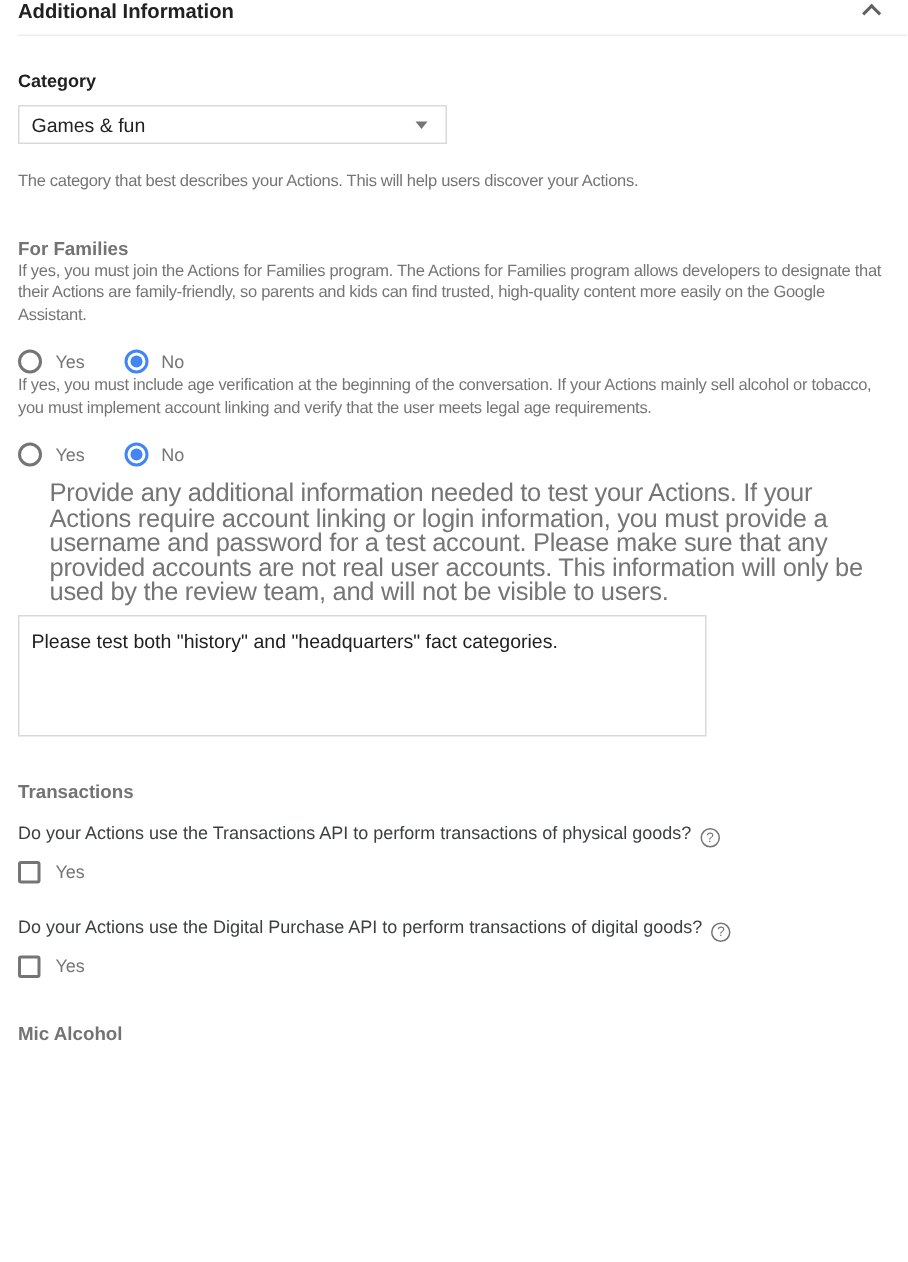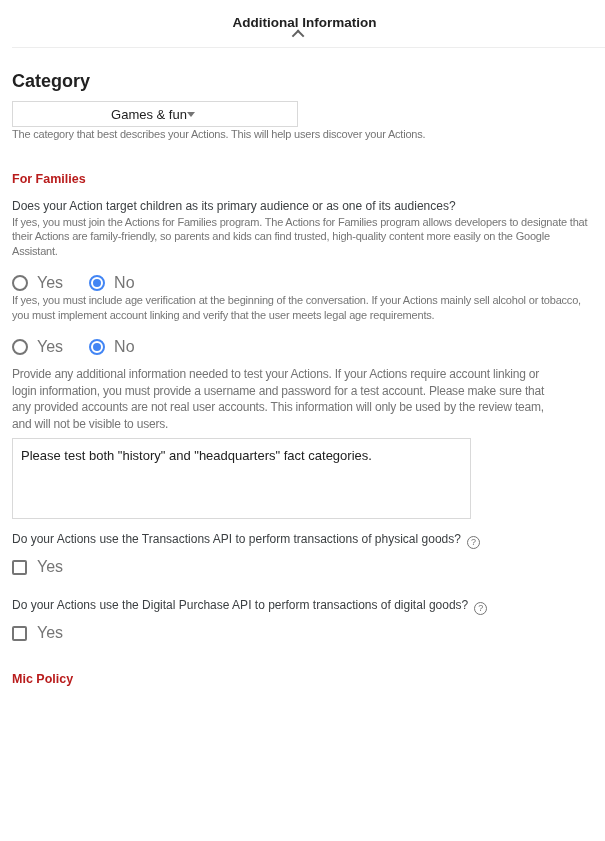--- a/index.html
+++ b/index.html
@@ -15,81 +15,79 @@
     overflow: hidden;
     padding: 0 8px 0 12px;
     background: #fff;
   }
 
   
   .header-row {
     display: flex;
     align-items: center;
     justify-content: space-between;
-    padding-top: 15px;
-    flex-direction: column;
   }
   .header-title {
     font-size: 13.5px;
     font-weight: 700;
     color: #212121;
   }
   .chevron-up {
     width: 9px; height: 9px;
     border-top: 2px solid #616161;
     border-left: 2px solid #616161;
     transform: rotate(45deg) translateY(2px);
     margin-right: 10px;
     cursor: pointer;
   }
   .divider { height: 1px; background: #ededed; margin-top: 8px; margin-right: -8px; }
 
   
   .section-heading {
     font-size: 12.5px;
     font-weight: 700;
-    color: #b91c1c;
+    color: #737373;
     margin-top: 30px;
   }
   .question {
     font-size: 12px;
     color: #3c4043;
     margin-top: 13px;
     line-height: 15px;
   }
   .helper {
     font-size: 11px;
     letter-spacing: -0.2px;
     color: #757575;
     line-height: 14.5px;
     margin-top: 1px;
   }
 
   
-  .field-label { font-size: 18px; font-weight: 700; color: #212121; margin-top: 23px; }
+  .field-label { font-size: 12px; font-weight: 700; color: #212121; margin-top: 23px; }
   .select-box {
     margin-top: 9px;
     width: 286px;
     height: 26px;
     border: 1px solid #d9d9d9;
     display: flex;
     align-items: center;
-    justify-content: center;
+    justify-content: space-between;
     padding: 0 12px 0 8px;
     cursor: pointer;
     background: #fff;
   }
   .select-value { font-size: 13px; color: #212121; }
   .caret-down {
     width: 0; height: 0;
     border-left: 4.5px solid transparent;
     border-right: 4.5px solid transparent;
     border-top: 5px solid #757575;
   }
-  .cat-helper { margin-top: 0; }
+  .cat-helper { margin-top: 18px; }
 
   
   .radio-row { display: flex; align-items: center; margin-top: 16px; }
   .radio-option { display: flex; align-items: center; margin-right: 26px; cursor: pointer; }
   .radio {
     width: 16px; height: 16px;
     border: 2px solid #757575;
     border-radius: 50%;
     display: inline-flex;
     align-items: center;
@@ -97,24 +95,24 @@
     background: #fff;
   }
   .radio .radio-dot { display: none; }
   .radio.checked { border-color: var(--accent, #4285f4); }
   .radio.checked .radio-dot {
     display: block;
     width: 8px; height: 8px;
     border-radius: 50%;
     background: var(--accent, #4285f4);
   }
-  .control-label { font-size: 16px; color: #757575; margin-left: 9px; }
-
-  
-  .testing-helper { margin-top: 10px; line-height: 16.5px; max-width: 545px; font-size: 12px; }
+  .control-label { font-size: 12px; color: #757575; margin-left: 9px; }
+
+  
+  .testing-helper { margin-top: 10px; line-height: 16.5px; max-width: 545px; font-size: 17px; margin-left: 21px; }
   .textarea {
     display: block;
     margin-top: 6px;
     width: 459px;
     height: 81px;
     border: 1px solid #d9d9d9;
     padding: 8px;
     font-family: "Liberation Sans", "DejaVu Sans", sans-serif;
     font-size: 13px;
     color: #212121;
@@ -163,21 +161,20 @@
   <div class="divider"></div>
 
   <div class="field-label">Category</div>
   <div class="select-box">
     <span class="select-value">Games &amp; fun</span>
     <span class="caret-down"></span>
   </div>
   <div class="helper cat-helper">The category that best describes your Actions. This will help users discover your Actions.</div>
 
   <div class="section-heading">For Families</div>
-  <div class="question">Does your Action target children as its primary audience or as one of its audiences?</div>
   <div class="helper">If yes, you must join the Actions for Families program. The Actions for Families program allows developers to designate that their Actions are family-friendly, so parents and kids can find trusted, high-quality content more easily on the Google Assistant.</div>
   <div class="radio-row">
     <div class="radio-option">
       <span class="radio"></span>
       <span class="control-label">Yes</span>
     </div>
     <div class="radio-option">
       <span class="radio checked">
           <span class="radio-dot"></span>
         </span>
@@ -195,28 +192,29 @@
       <span class="radio checked">
           <span class="radio-dot"></span>
         </span>
       <span class="control-label">No</span>
     </div>
   </div>
 
   <div class="helper testing-helper">Provide any additional information needed to test your Actions. If your Actions require account linking or login information, you must provide a username and password for a test account. Please make sure that any provided accounts are not real user accounts. This information will only be used by the review team, and will not be visible to users.</div>
   <textarea class="textarea" spellcheck="false" style="">Please test both "history" and "headquarters" fact categories.</textarea>
 
+  <div class="section-heading">Transactions</div>
 
   <div class="question"><span>Do your Actions use the Transactions API to perform transactions of physical goods?</span><span class="help-icon">?</span></div>
   <div class="checkbox-row">
     <span class="checkbox"></span>
     <span class="control-label">Yes</span>
   </div>
 
   <div class="question q2"><span>Do your Actions use the Digital Purchase API to perform transactions of digital goods?</span><span class="help-icon">?</span></div>
   <div class="checkbox-row">
     <span class="checkbox"></span>
     <span class="control-label">Yes</span>
   </div>
 
-  <div class="section-heading">Mic Policy</div>
+  <div class="section-heading">Mic Alcohol</div>
 
 </div>
 
 </body></html>

